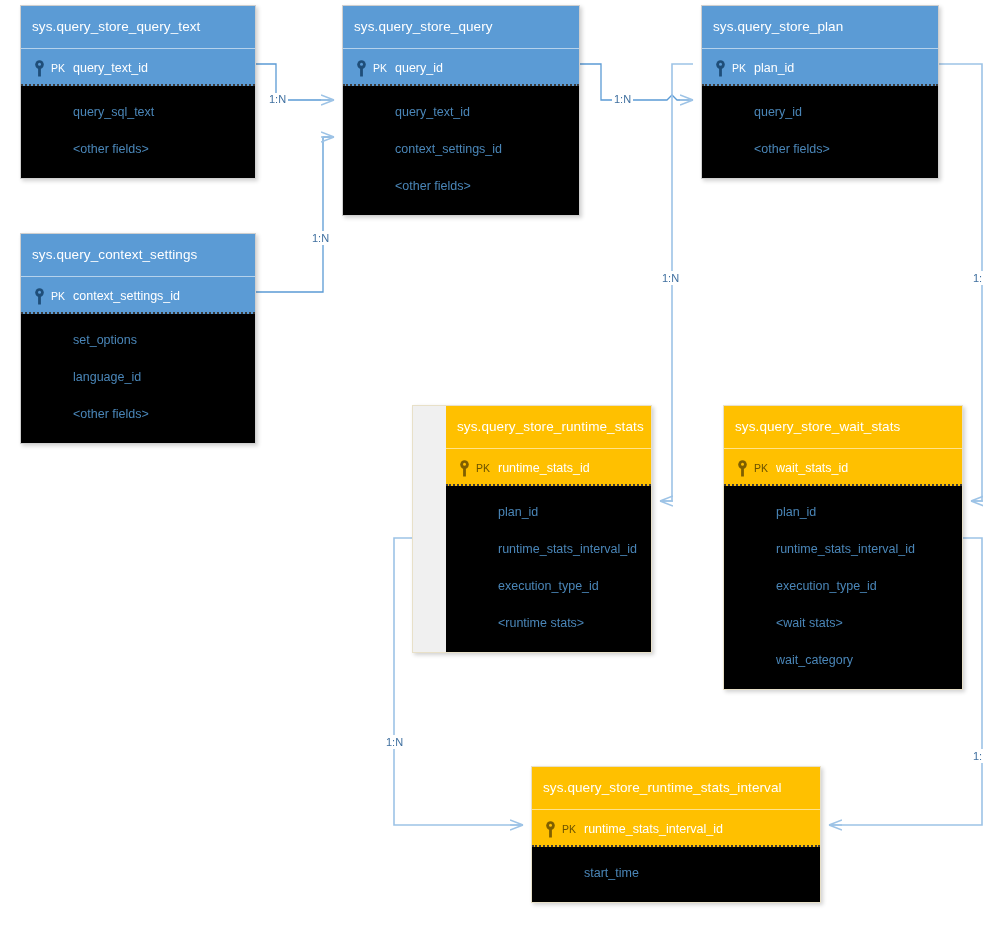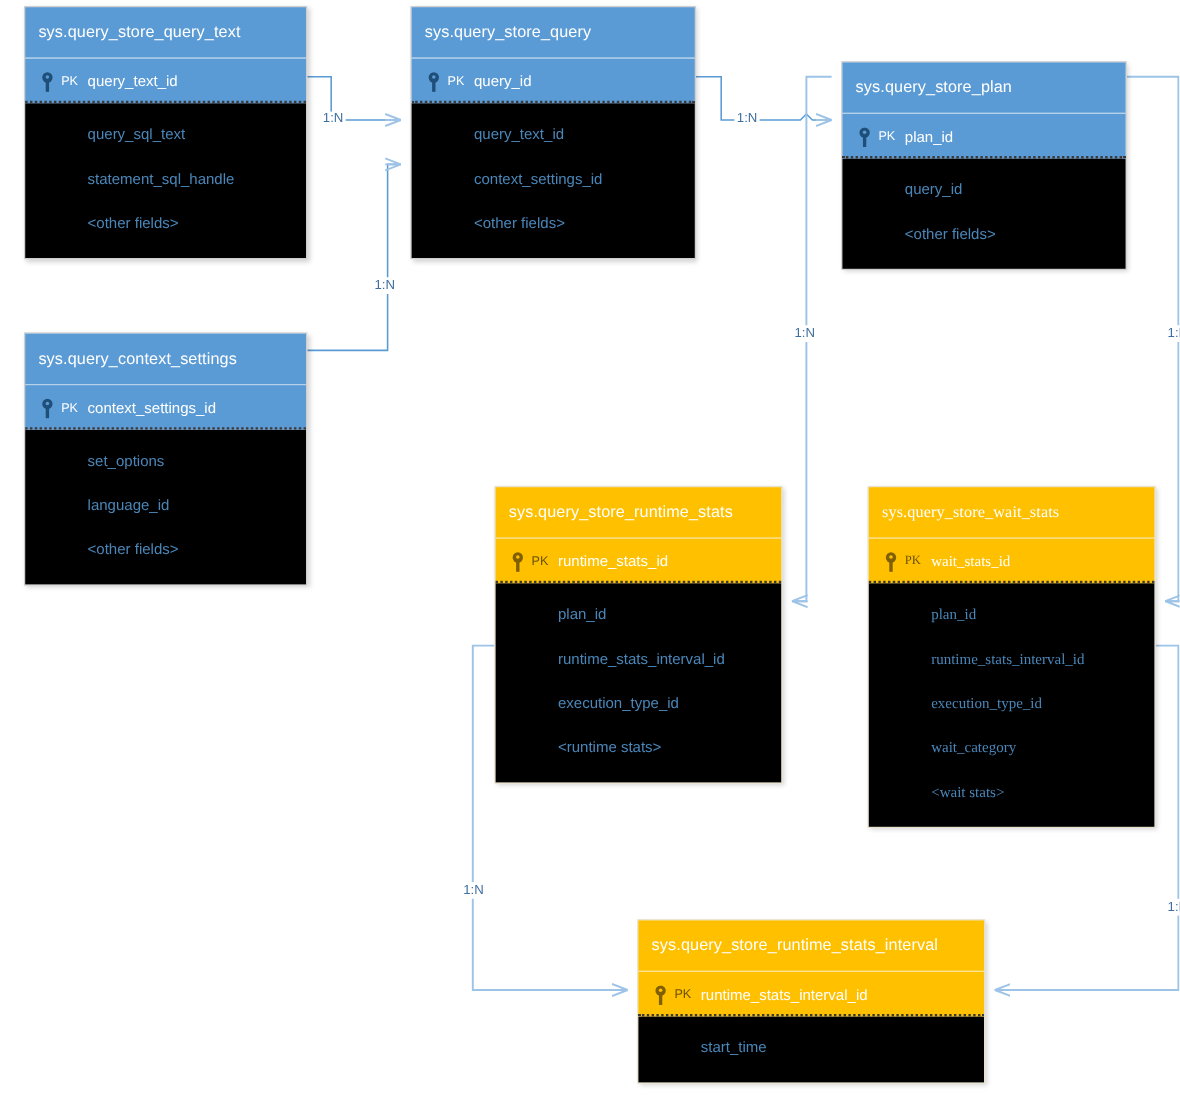--- a/index.html
+++ b/index.html
@@ -165,21 +165,20 @@
       <svg class="key-icon" viewBox="0 0 11 17">
         <circle cx="5.5" cy="4.6" r="4.3" fill="#1f4e79"></circle>
         <circle cx="5.5" cy="4.2" r="1.5" fill="#5b9bd5"></circle>
         <rect x="4.1" y="7.5" width="2.8" height="9" fill="#1f4e79"></rect>
       </svg>
       <span class="pk-label">PK</span>
       <span class="pk-field">query_text_id</span>
     </div>
     <div class="ent-fields">
       <div class="field">query_sql_text</div>
-      <div class="field">statement_sql_handle</div>
       <div class="field">&lt;other fields&gt;</div>
     </div>
   </div>
 
   <div class="entity blue" style="left:330px; top:5px; width:238px;">
     <div class="ent-title">sys.query_store_query</div>
     <div class="ent-pk">
       <svg class="key-icon" viewBox="0 0 11 17">
         <circle cx="5.5" cy="4.6" r="4.3" fill="#1f4e79"></circle>
         <circle cx="5.5" cy="4.2" r="1.5" fill="#5b9bd5"></circle>
@@ -188,91 +187,91 @@
       <span class="pk-label">PK</span>
       <span class="pk-field">query_id</span>
     </div>
     <div class="ent-fields">
       <div class="field">query_text_id</div>
       <div class="field">context_settings_id</div>
       <div class="field">&lt;other fields&gt;</div>
     </div>
   </div>
 
-  <div class="entity blue" style="left:689px; top:5px; width:238px;margin-top:46px;">
+  <div class="entity blue" style="left:689px; top:5px; width:238px;">
     <div class="ent-title">sys.query_store_plan</div>
     <div class="ent-pk">
       <svg class="key-icon" viewBox="0 0 11 17">
         <circle cx="5.5" cy="4.6" r="4.3" fill="#1f4e79"></circle>
         <circle cx="5.5" cy="4.2" r="1.5" fill="#5b9bd5"></circle>
         <rect x="4.1" y="7.5" width="2.8" height="9" fill="#1f4e79"></rect>
       </svg>
       <span class="pk-label">PK</span>
       <span class="pk-field">plan_id</span>
     </div>
     <div class="ent-fields">
       <div class="field">query_id</div>
       <div class="field">&lt;other fields&gt;</div>
     </div>
   </div>
 
-  <div class="entity blue" style="left:8px; top:233px; width:236px;margin-top:44px;">
+  <div class="entity blue" style="left:8px; top:233px; width:236px;">
     <div class="ent-title">sys.query_context_settings</div>
     <div class="ent-pk">
       <svg class="key-icon" viewBox="0 0 11 17">
         <circle cx="5.5" cy="4.6" r="4.3" fill="#1f4e79"></circle>
         <circle cx="5.5" cy="4.2" r="1.5" fill="#5b9bd5"></circle>
         <rect x="4.1" y="7.5" width="2.8" height="9" fill="#1f4e79"></rect>
       </svg>
       <span class="pk-label">PK</span>
       <span class="pk-field">context_settings_id</span>
     </div>
     <div class="ent-fields">
       <div class="field">set_options</div>
       <div class="field">language_id</div>
       <div class="field">&lt;other fields&gt;</div>
     </div>
   </div>
 
-  <div class="entity orange" style="left:400px; top:405px; width:240px;">
+  <div class="entity orange" style="left:400px; top:405px; width:240px;padding-left:33px;">
     <div class="ent-title">sys.query_store_runtime_stats</div>
     <div class="ent-pk">
       <svg class="key-icon" viewBox="0 0 11 17">
         <circle cx="5.5" cy="4.6" r="4.3" fill="#7f5f00"></circle>
         <circle cx="5.5" cy="4.2" r="1.5" fill="#ffc000"></circle>
         <rect x="4.1" y="7.5" width="2.8" height="9" fill="#7f5f00"></rect>
       </svg>
       <span class="pk-label">PK</span>
       <span class="pk-field">runtime_stats_id</span>
     </div>
     <div class="ent-fields">
       <div class="field">plan_id</div>
       <div class="field">runtime_stats_interval_id</div>
       <div class="field">execution_type_id</div>
       <div class="field">&lt;runtime stats&gt;</div>
     </div>
   </div>
 
-  <div class="entity orange" style="left:711px; top:405px; width:240px;font-family:Liberation Serif, serif;">
+  <div class="entity orange" style="left:711px; top:405px; width:240px;">
     <div class="ent-title">sys.query_store_wait_stats</div>
     <div class="ent-pk">
       <svg class="key-icon" viewBox="0 0 11 17">
         <circle cx="5.5" cy="4.6" r="4.3" fill="#7f5f00"></circle>
         <circle cx="5.5" cy="4.2" r="1.5" fill="#ffc000"></circle>
         <rect x="4.1" y="7.5" width="2.8" height="9" fill="#7f5f00"></rect>
       </svg>
       <span class="pk-label">PK</span>
       <span class="pk-field">wait_stats_id</span>
     </div>
     <div class="ent-fields">
       <div class="field">plan_id</div>
       <div class="field">runtime_stats_interval_id</div>
       <div class="field">execution_type_id</div>
+      <div class="field">&lt;wait stats&gt;</div>
       <div class="field">wait_category</div>
-      <div class="field">&lt;wait stats&gt;</div>
     </div>
   </div>
 
   <div class="entity orange" style="left:519px; top:766px; width:290px;">
     <div class="ent-title">sys.query_store_runtime_stats_interval</div>
     <div class="ent-pk">
       <svg class="key-icon" viewBox="0 0 11 17">
         <circle cx="5.5" cy="4.6" r="4.3" fill="#7f5f00"></circle>
         <circle cx="5.5" cy="4.2" r="1.5" fill="#ffc000"></circle>
         <rect x="4.1" y="7.5" width="2.8" height="9" fill="#7f5f00"></rect>

